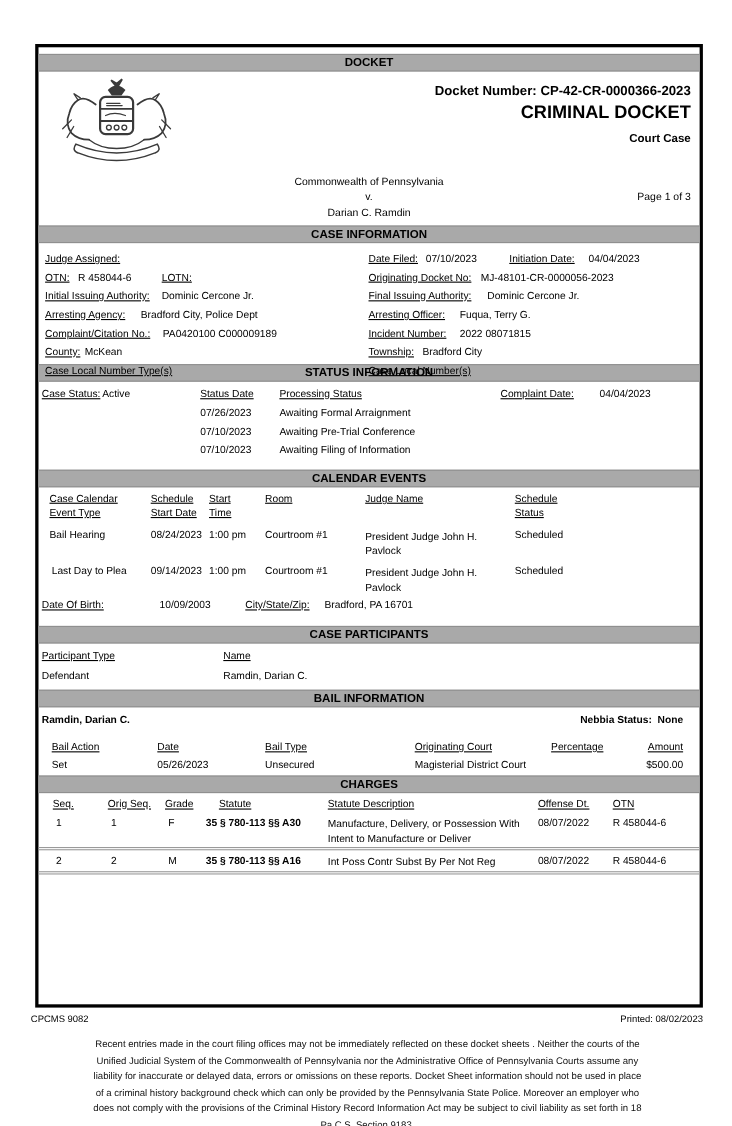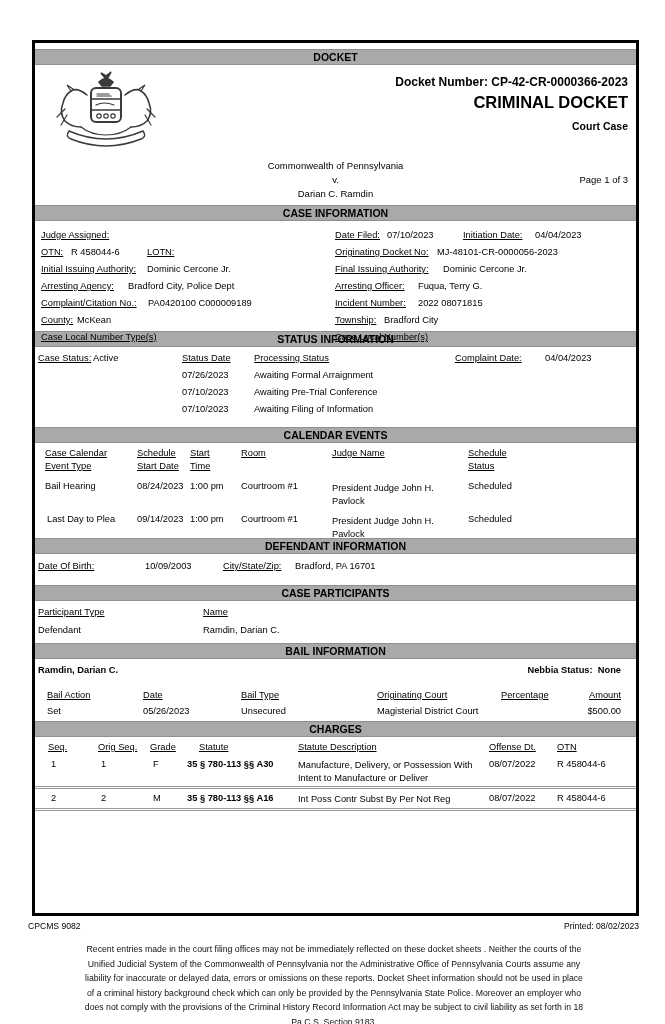--- a/index.html
+++ b/index.html
@@ -150,21 +150,20 @@
 
     <span class="pos" style="left:12px;top:70px;">Last Day to Plea</span>
     <span class="pos" style="left:102px;top:70px;">09/14/2023</span>
     <span class="pos" style="left:155px;top:70px;">1:00 pm</span>
     <span class="pos" style="left:206px;top:70px;">Courtroom #1</span>
     <span class="pos" style="left:297px;top:72px;">President Judge John H.</span>
     <span class="pos" style="left:297px;top:85px;">Pavlock</span>
     <span class="pos" style="left:433px;top:70px;">Scheduled</span>
   </div>
 
-  <div class="bar">DEFENDANT INFORMATION</div>
   <div class="sec" style="height:31px;">
     <span class="pos lbl" style="left:3px;top:6px;">Date Of Birth:</span>
     <span class="pos" style="left:110px;top:6px;">10/09/2003</span>
     <span class="pos lbl" style="left:188px;top:6px;">City/State/Zip:</span>
     <span class="pos" style="left:260px;top:6px;">Bradford, PA  16701</span>
   </div>
 
   <div class="bar">CASE PARTICIPANTS</div>
   <div class="sec" style="height:42px;">
     <span class="pos lbl" style="left:3px;top:5px;">Participant Type</span>

